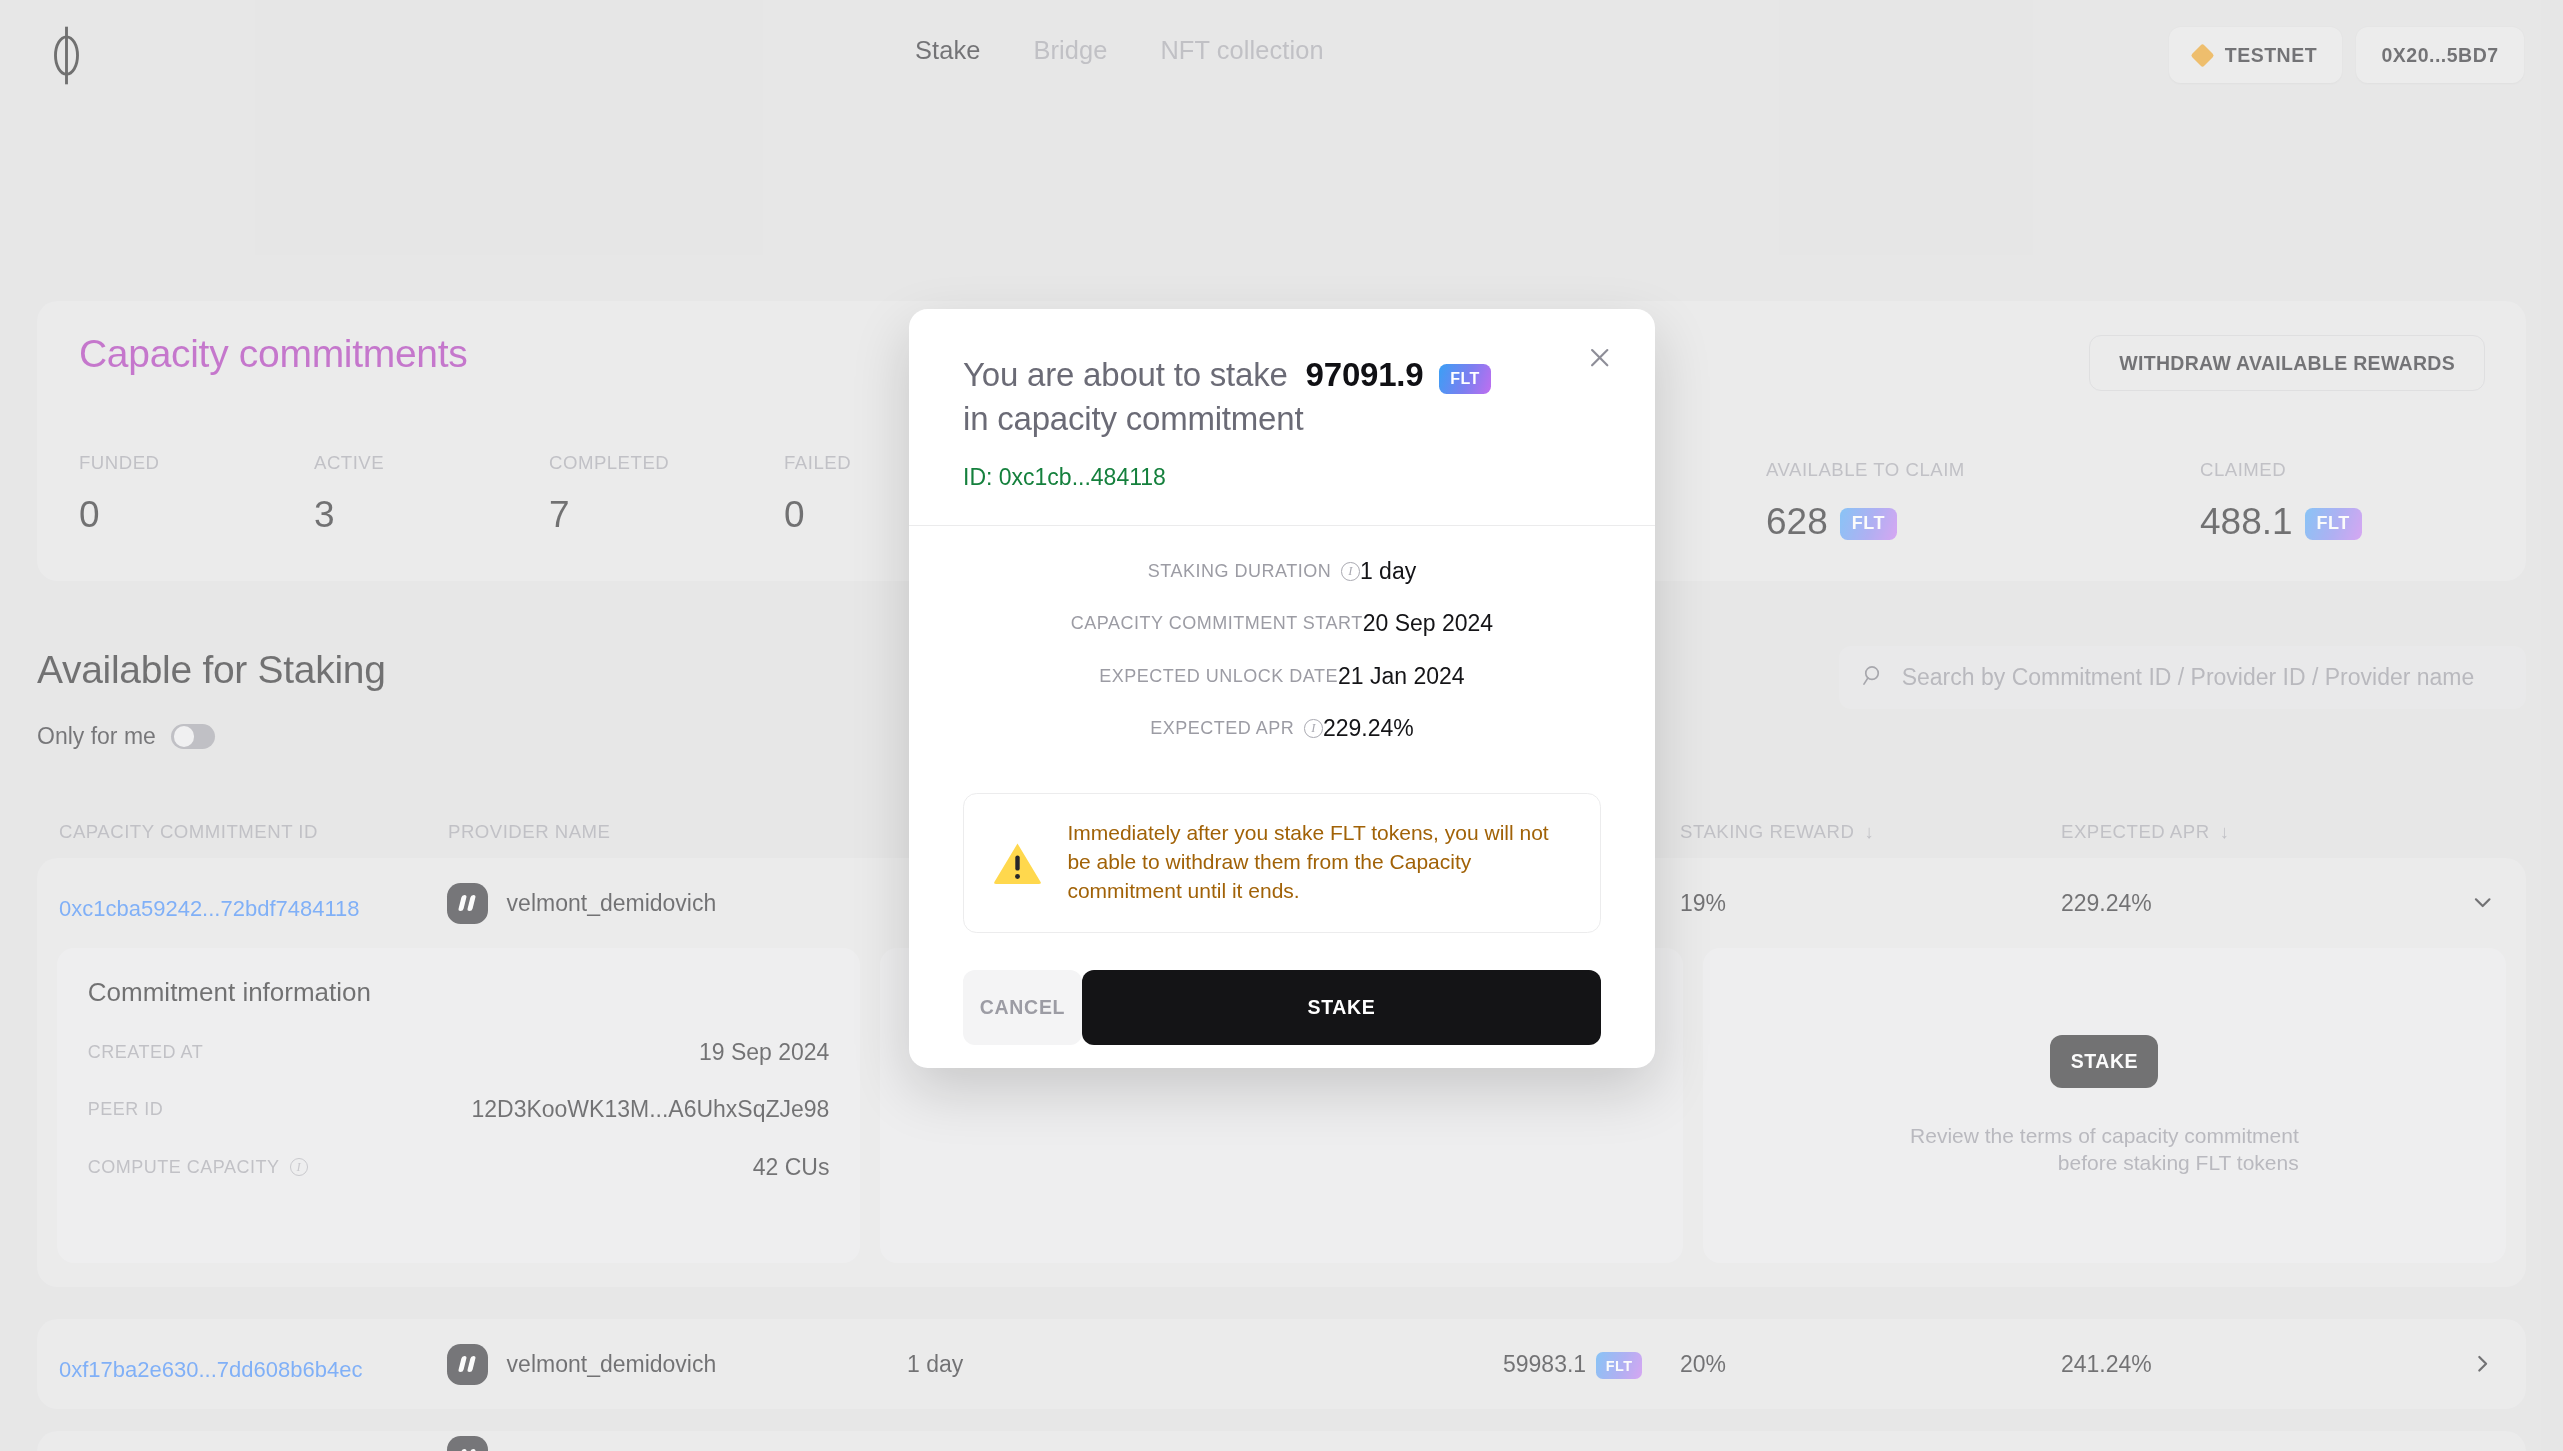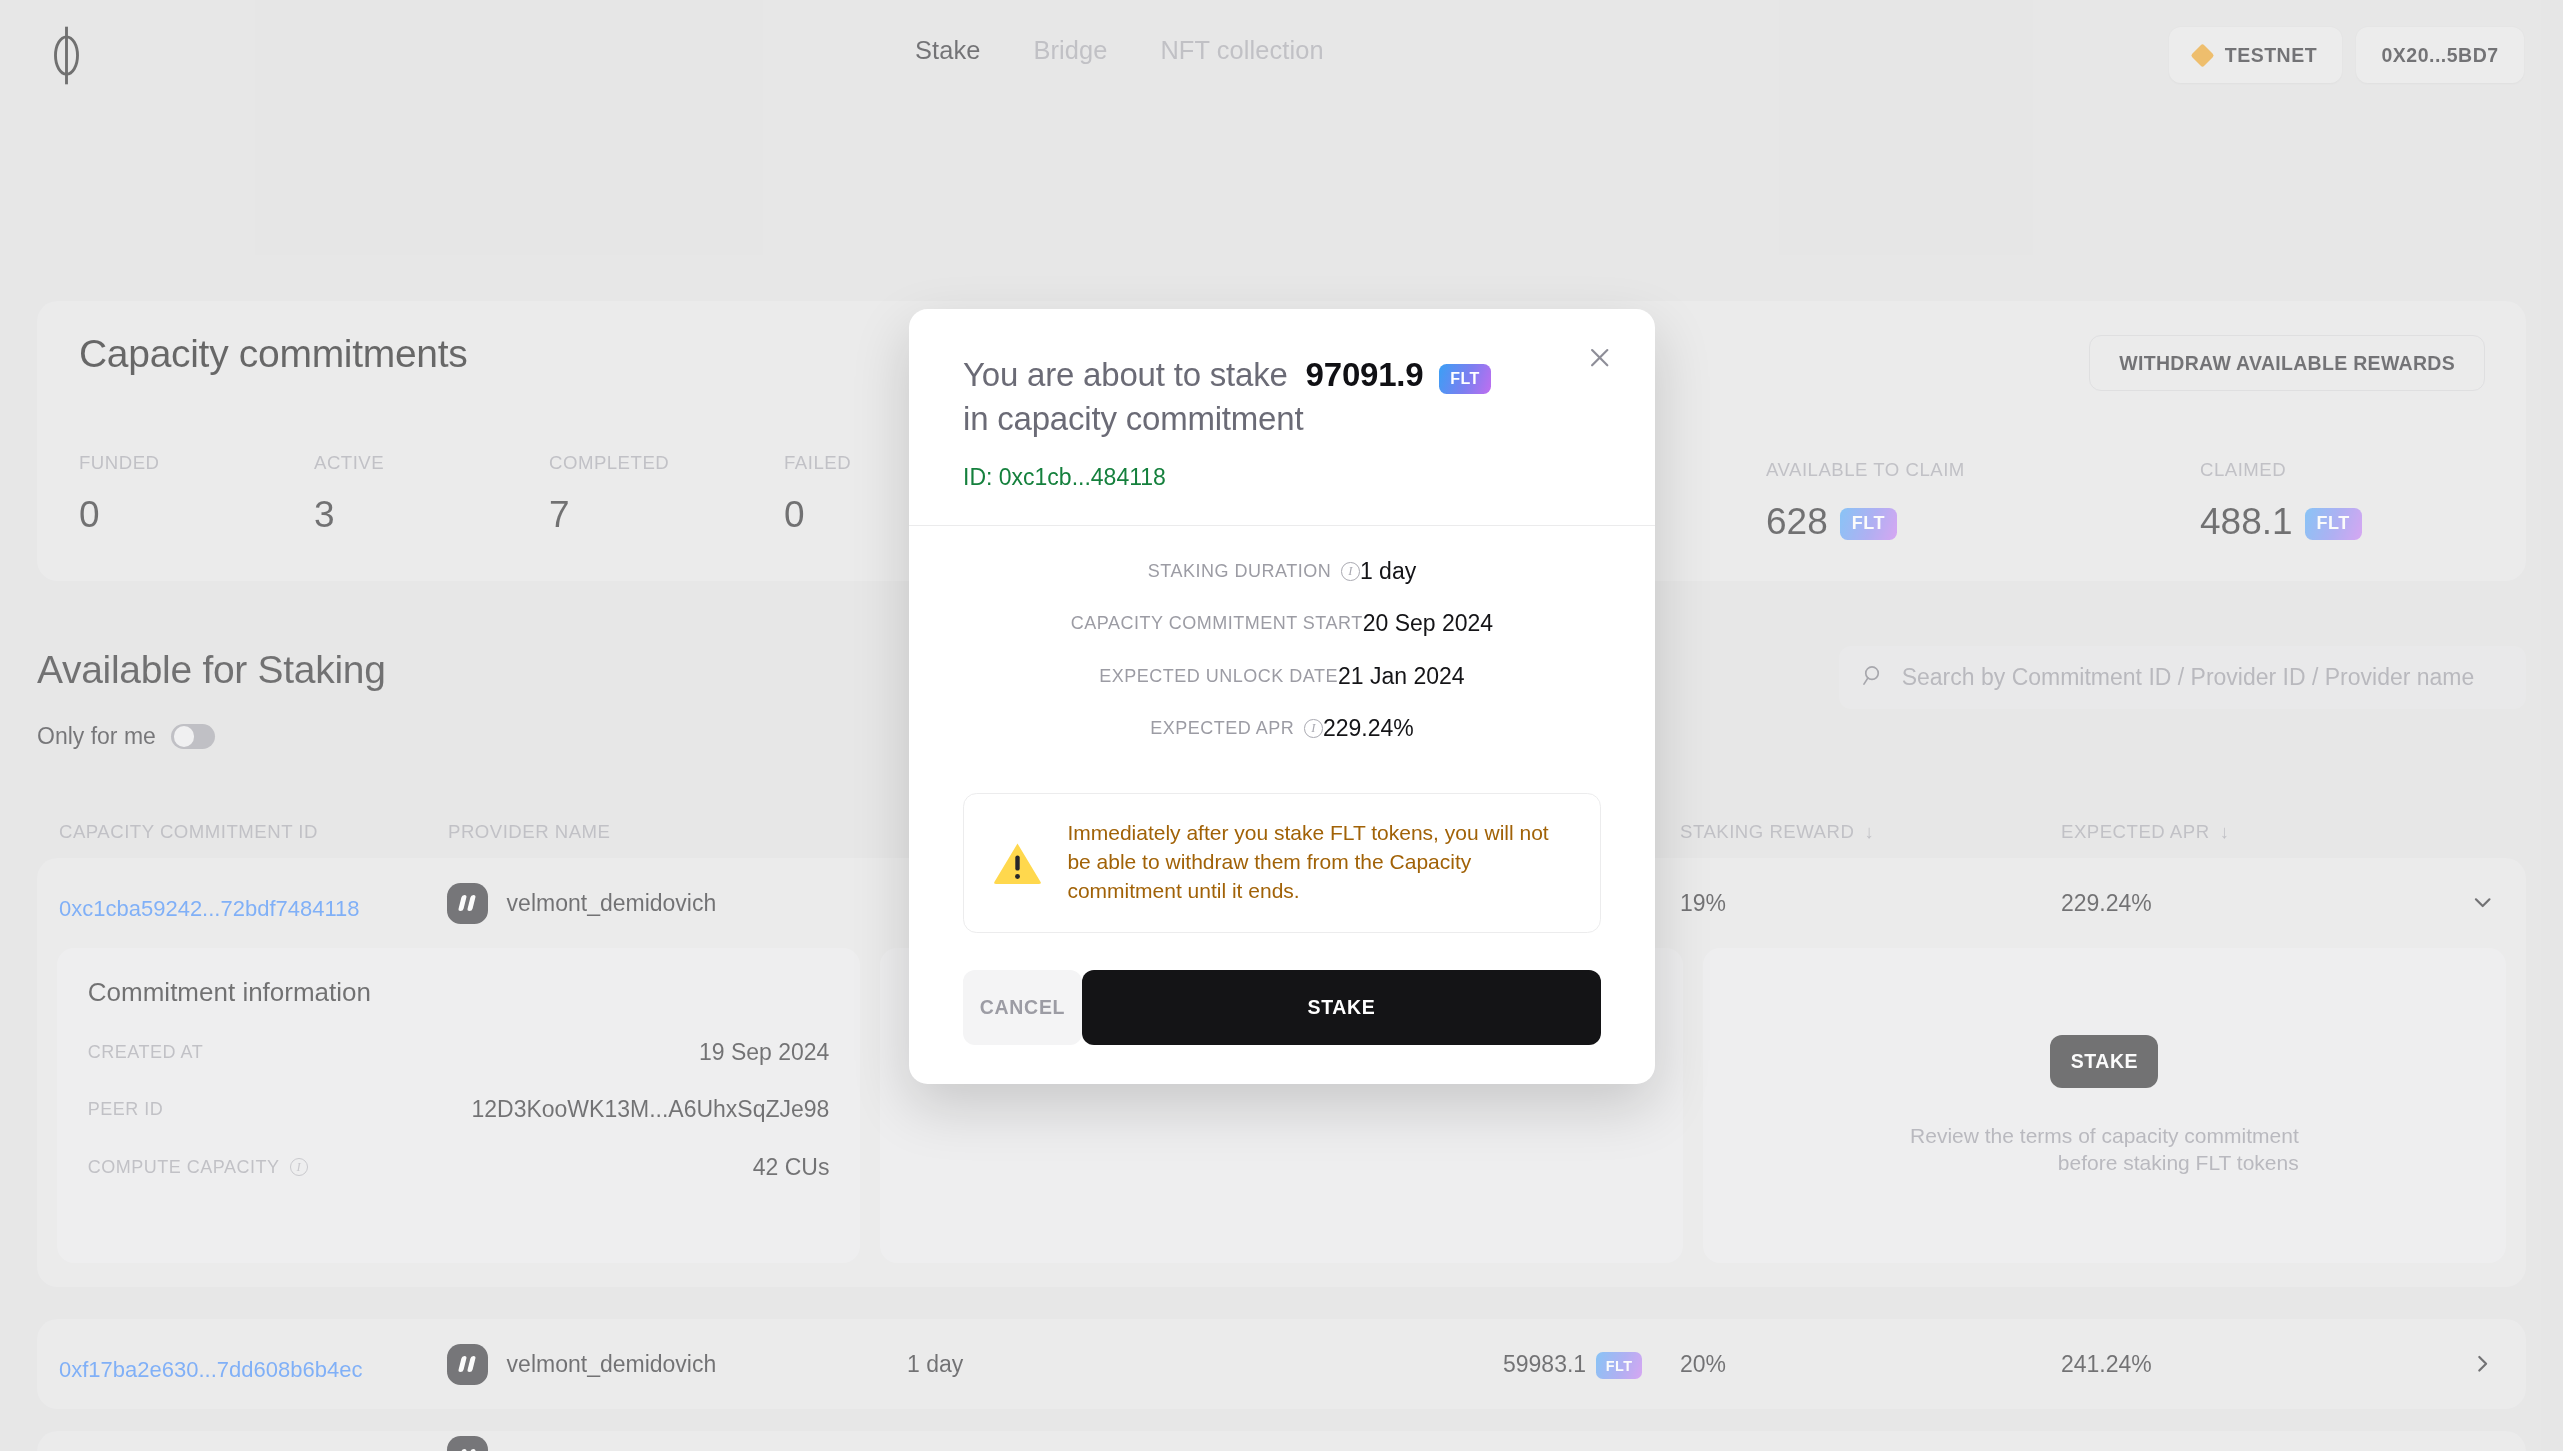--- a/index.html
+++ b/index.html
@@ -88,21 +88,21 @@
     top: 301px;
     width: 2489px;
     height: 280px;
     background: #e3e3e4;
     border-radius: 20.3px;
   }
   .cc-title {
     position: absolute;
     left: 42px; top: 30.5px;
     font-size: 39px;
-    color: #000000;
+    color: #a21caf;
     letter-spacing: -0.3px;
   }
   .withdraw-btn {
     position: absolute;
     right: 41px; top: 34px;
     height: 56px;
     border: 0.8px solid #cfcfd1;
     border-radius: 12px;
     background: transparent;
     display: flex;
@@ -430,21 +430,21 @@
     color: #a16207;
   }
   .tri {
     width: 0; height: 0;
     flex: none;
     position: relative;
     width: 49px; height: 44px;
   }
   .modal-actions {
     display: flex;
-    padding: 37px 54px 39px 54px;
+    padding: 37px 54px 23px 54px;
     border-radius: 23px;
   }
   .btn-cancel {
     background: #f4f4f5;
     border: none;
     border-radius: 12px;
     width: 119px;
     height: 75px;
     font-size: 19.5px;
     font-weight: 700;

